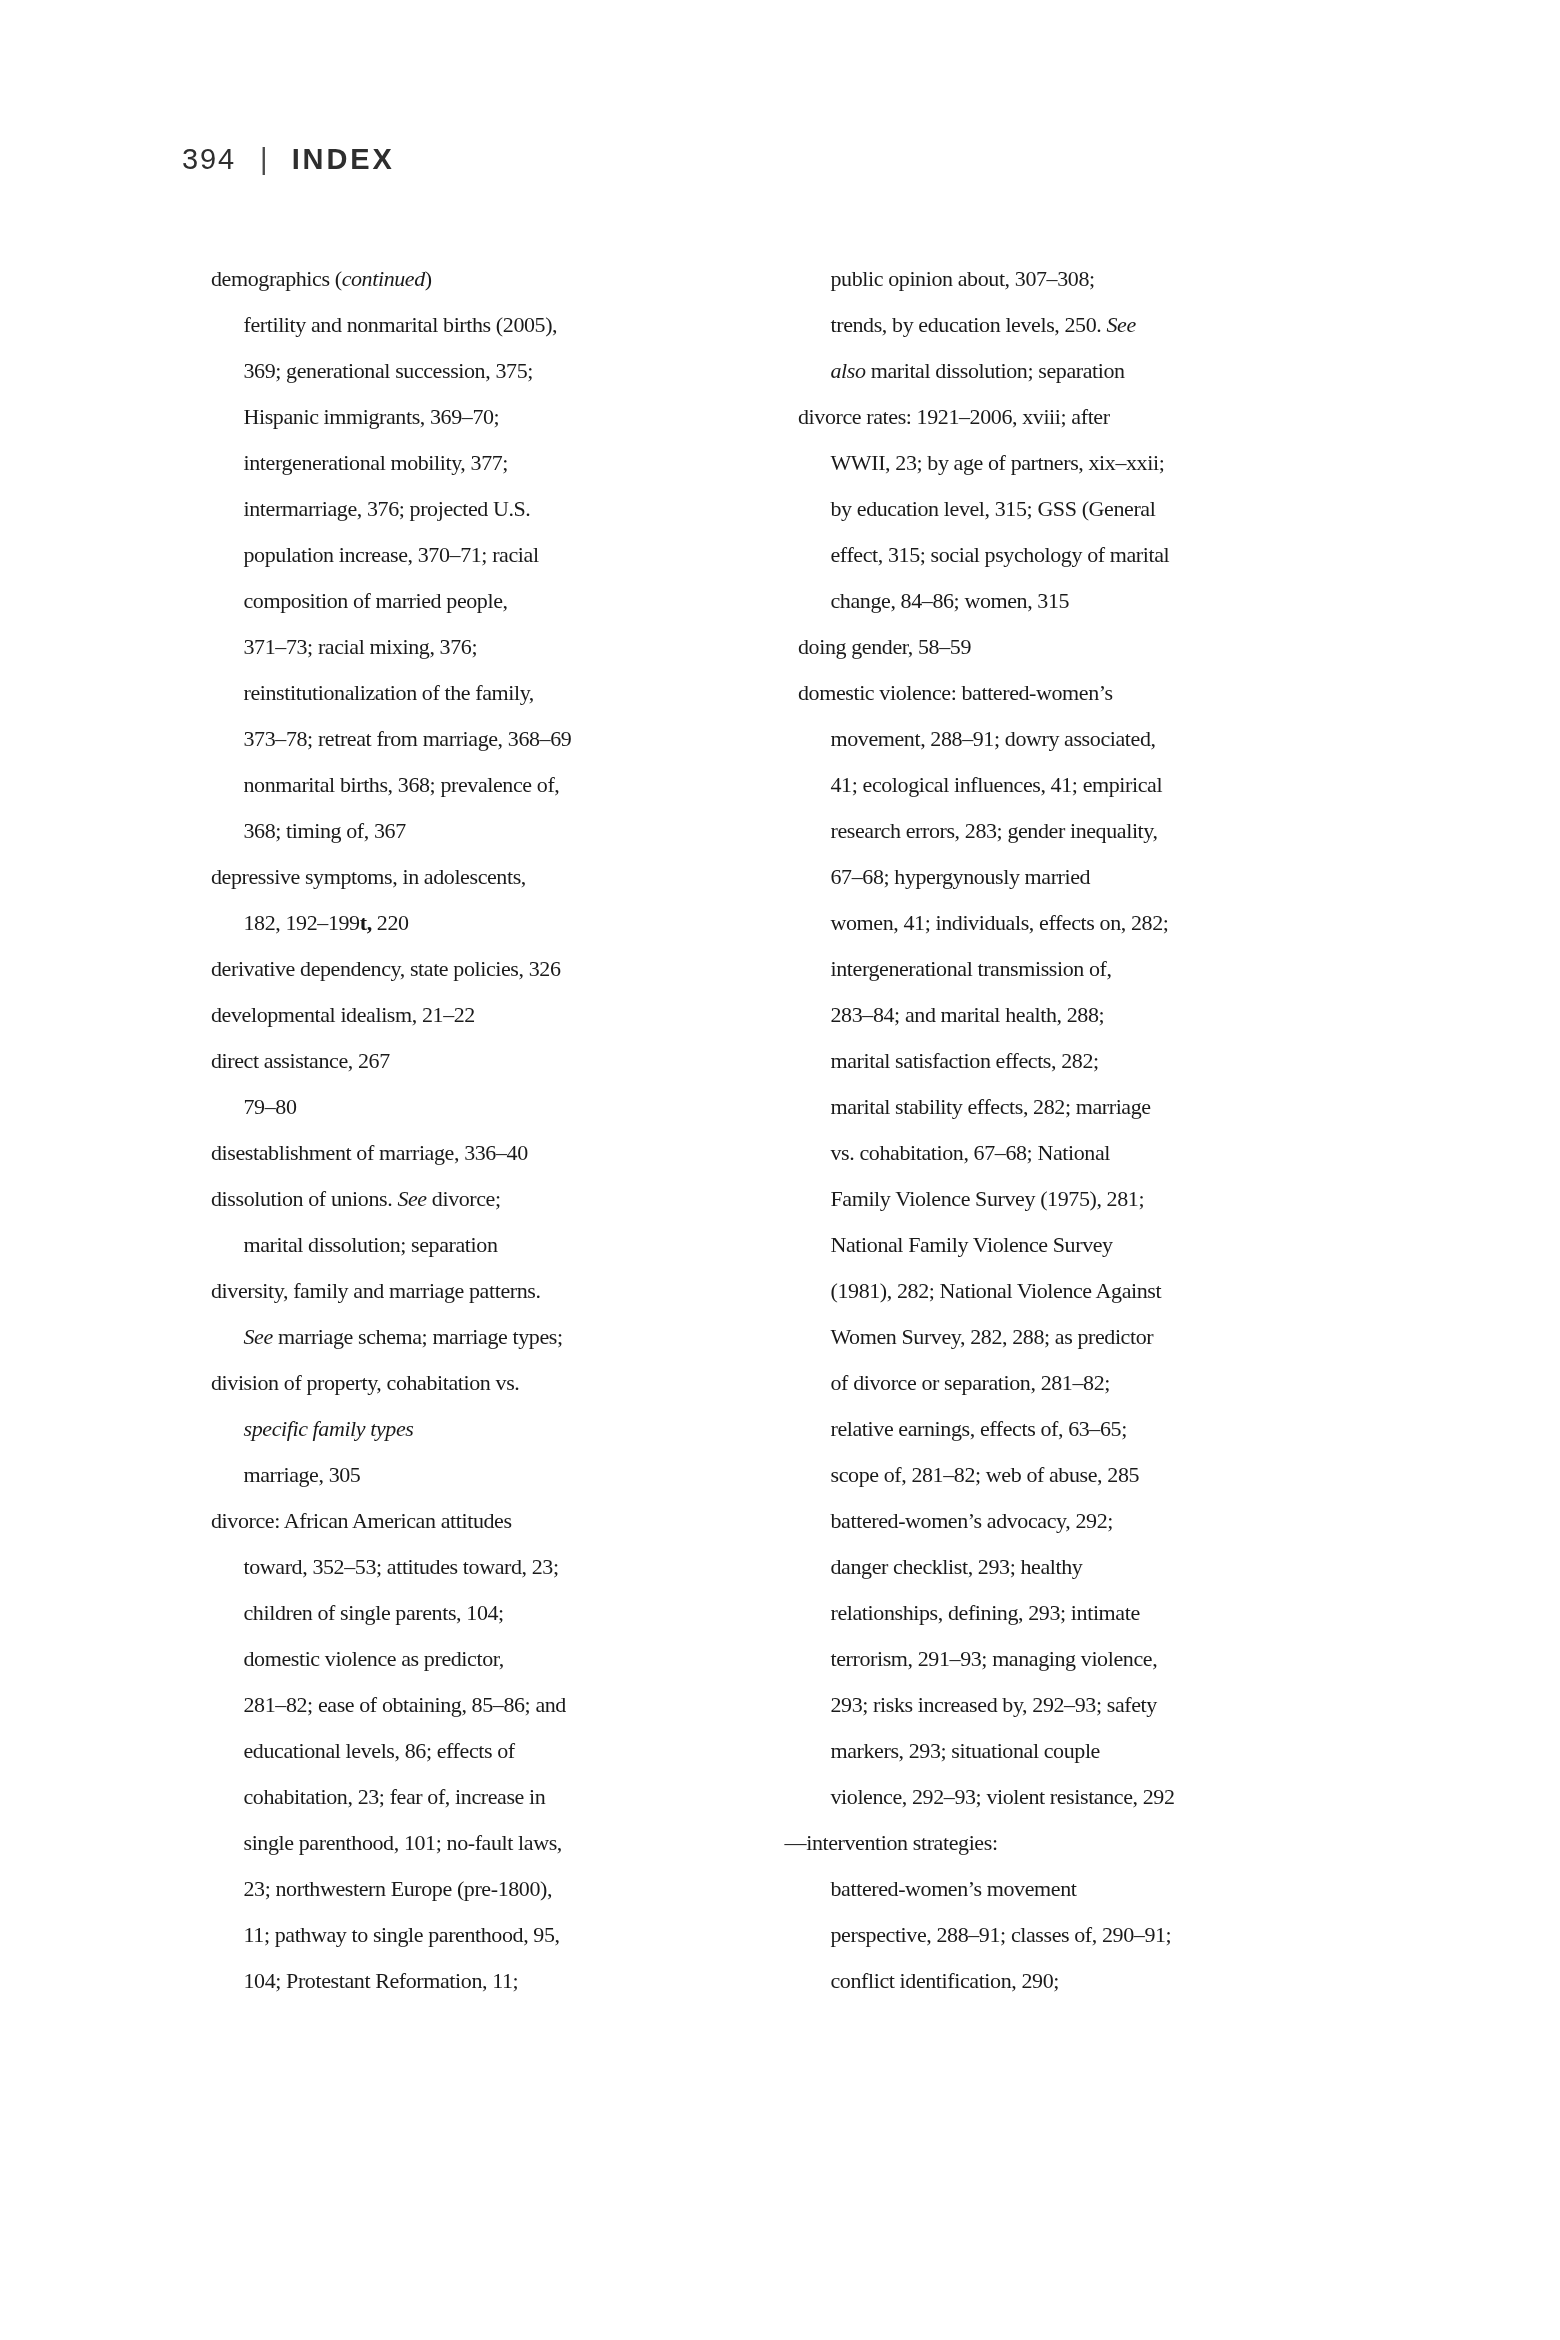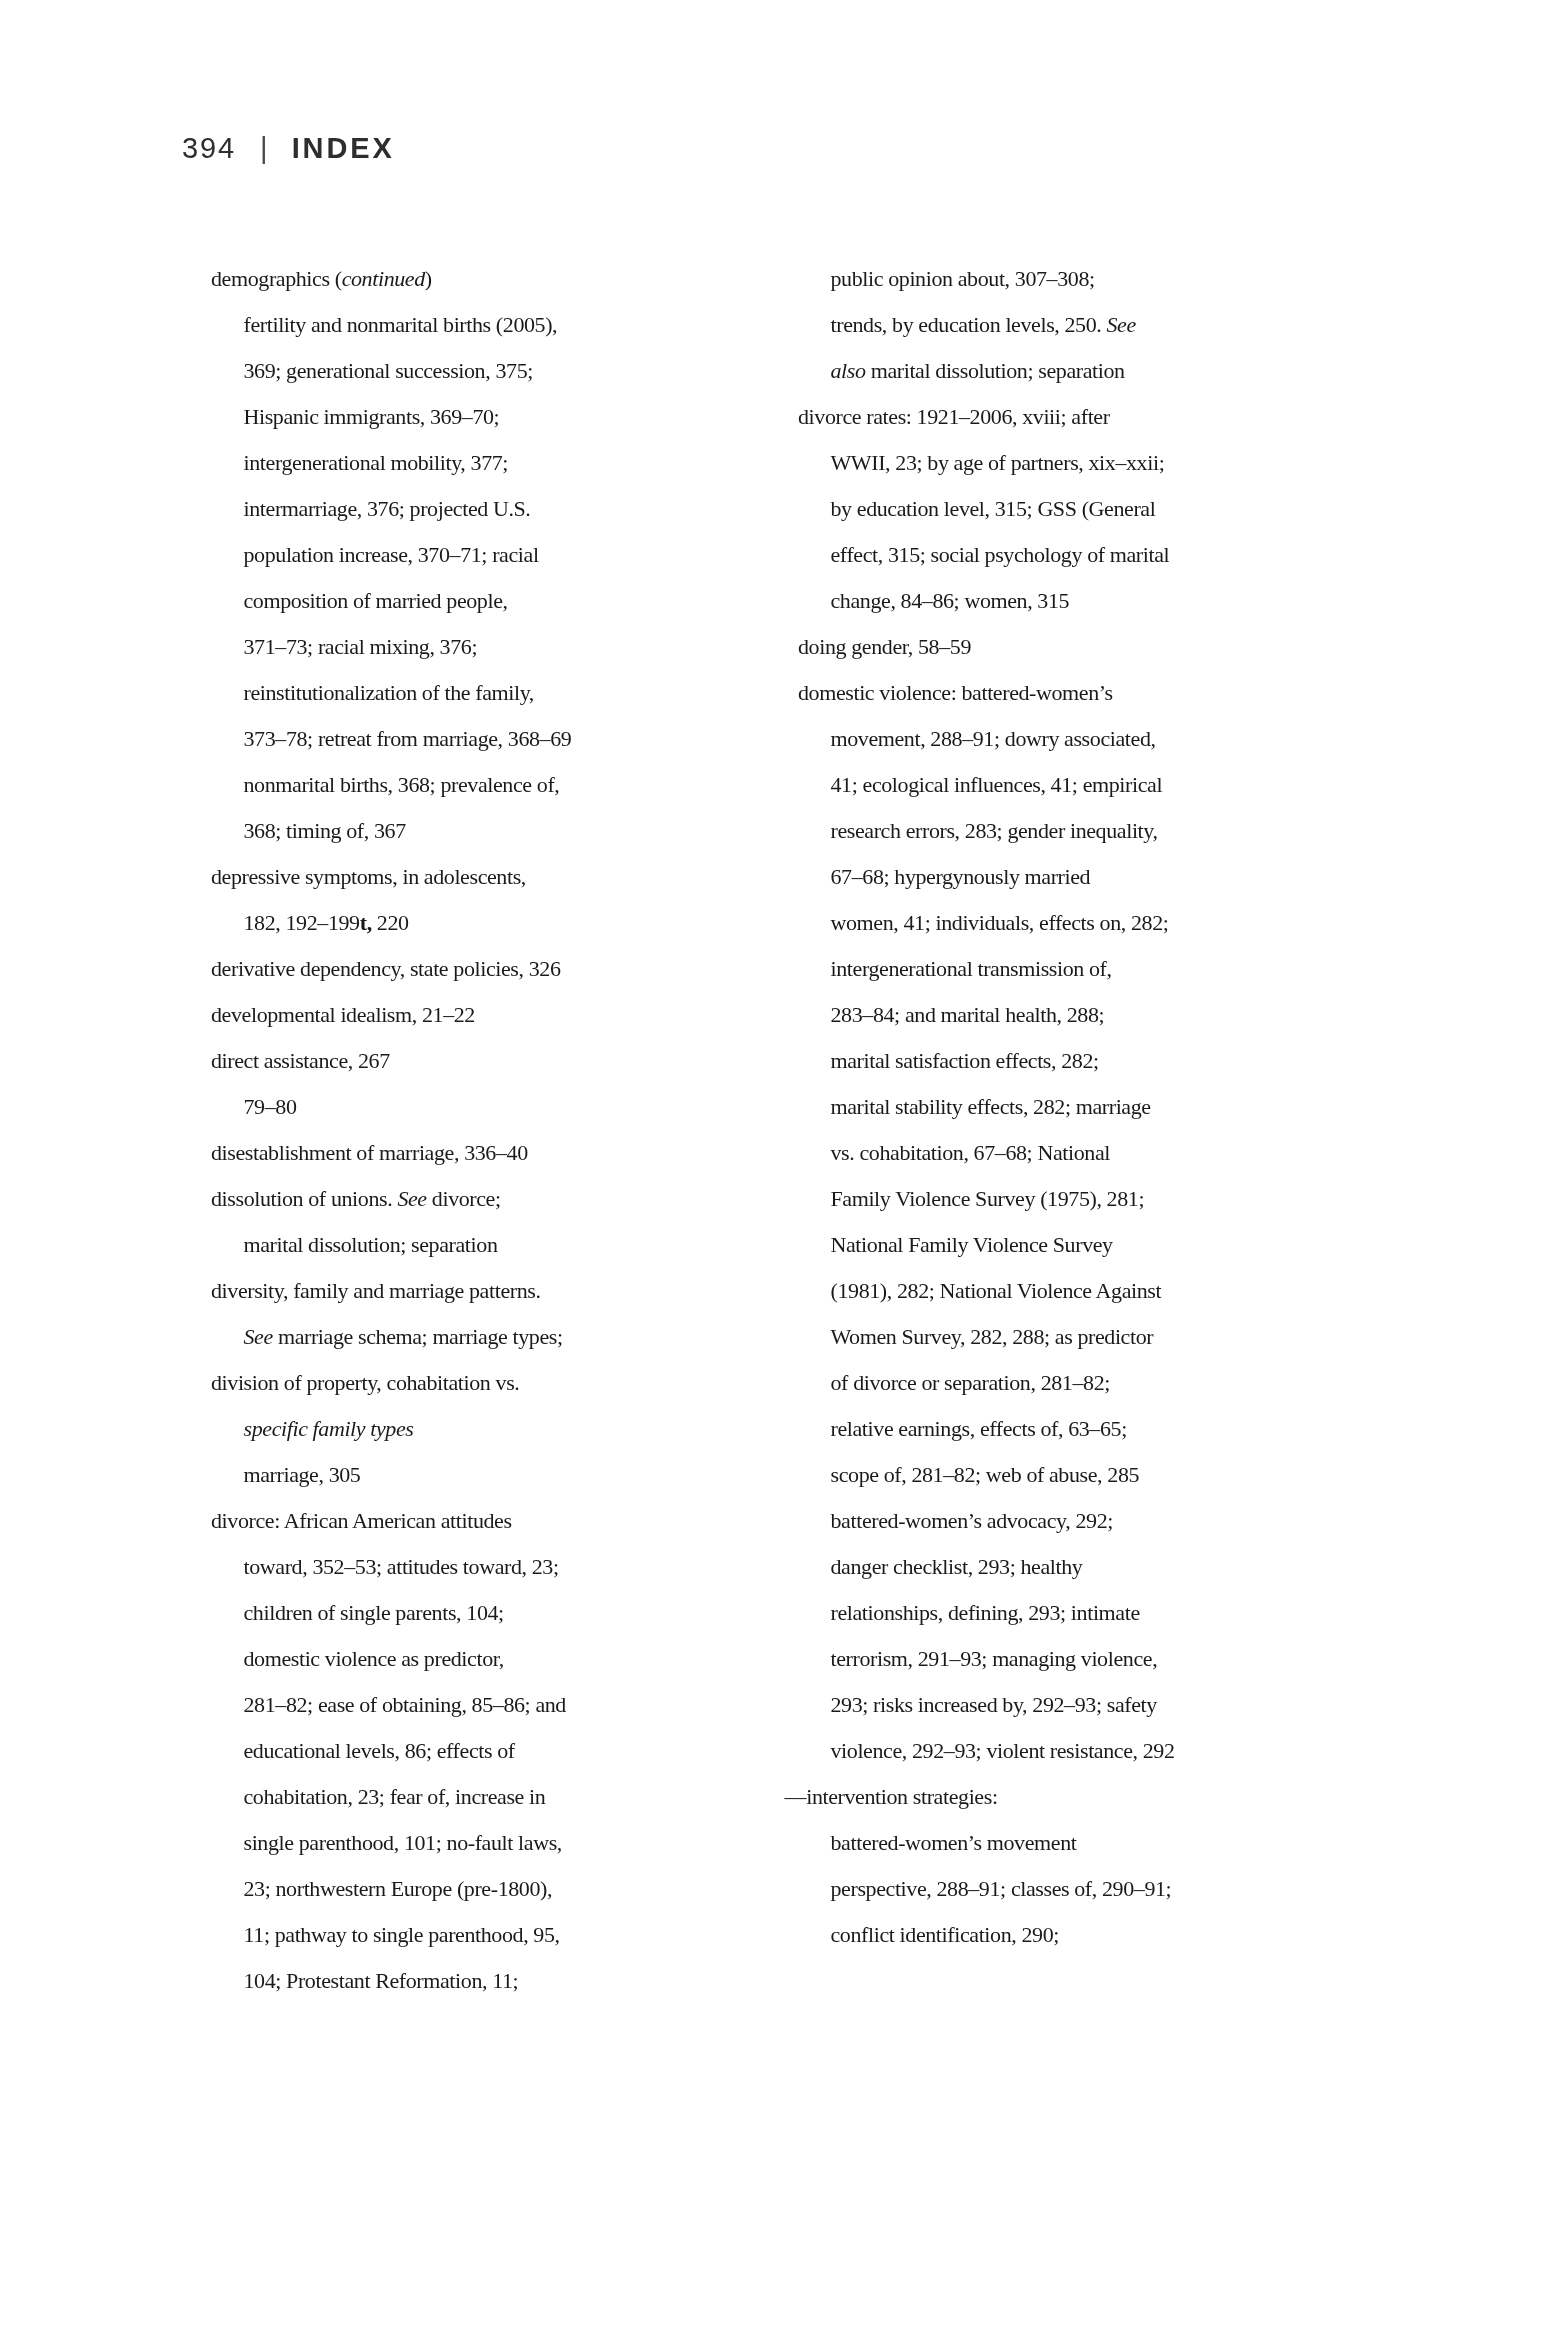--- a/index.html
+++ b/index.html
@@ -17,21 +17,21 @@
     left: 182px;
     top: 132px;
     display: flex;
     align-items: baseline;
     font-family: "Liberation Sans", sans-serif;
     font-size: 29px;
     color: #2e2e2e;
   }
   .running-head .pagenum { letter-spacing: 1.9px; font-weight: 400; }
   .running-head .sep { margin: 0 24px; font-weight: 400; color: #4a4a4a; }
-  .running-head .title { font-weight: 700; letter-spacing: 2.9px; }
+  .running-head .title { font-weight: 700; letter-spacing: 2.9px; margin-top: 11px; }
   .col {
     position: absolute;
     top: 256px;
     font-size: 22px;
     line-height: 46px;
     letter-spacing: -0.4px;
     white-space: nowrap;
   }
   #left-col  { left: 211px; width: 587px; }
   #right-col { left: 798px; width: 612px; }
@@ -116,20 +116,21 @@
       <div class="line runover"><span>(1981), 282; National Violence Against</span></div>
       <div class="line runover"><span>Women Survey, 282, 288; as predictor</span></div>
       <div class="line runover"><span>of divorce or separation, 281–82;</span></div>
       <div class="line runover"><span>relative earnings, effects of, 63–65;</span></div>
       <div class="line runover"><span>scope of, 281–82; web of abuse, 285</span></div>
       <div class="line runover"><span>battered-women’s advocacy, 292;</span></div>
       <div class="line runover"><span>danger checklist, 293; healthy</span></div>
       <div class="line runover"><span>relationships, defining, 293; intimate</span></div>
       <div class="line runover"><span>terrorism, 291–93; managing violence,</span></div>
       <div class="line runover"><span>293; risks increased by, 292–93; safety</span></div>
+      <div class="line runover"><span>markers, 293; situational couple</span></div>
       <div class="line runover"><span>violence, 292–93; violent resistance, 292</span></div>
       <div class="line dash"><span>—intervention strategies:</span></div>
       <div class="line runover"><span>battered-women’s movement</span></div>
       <div class="line runover"><span>perspective, 288–91; classes of, 290–91;</span></div>
       <div class="line runover"><span>conflict identification, 290;</span></div>
     </div>
 </div>
 
 
 </body></html>

